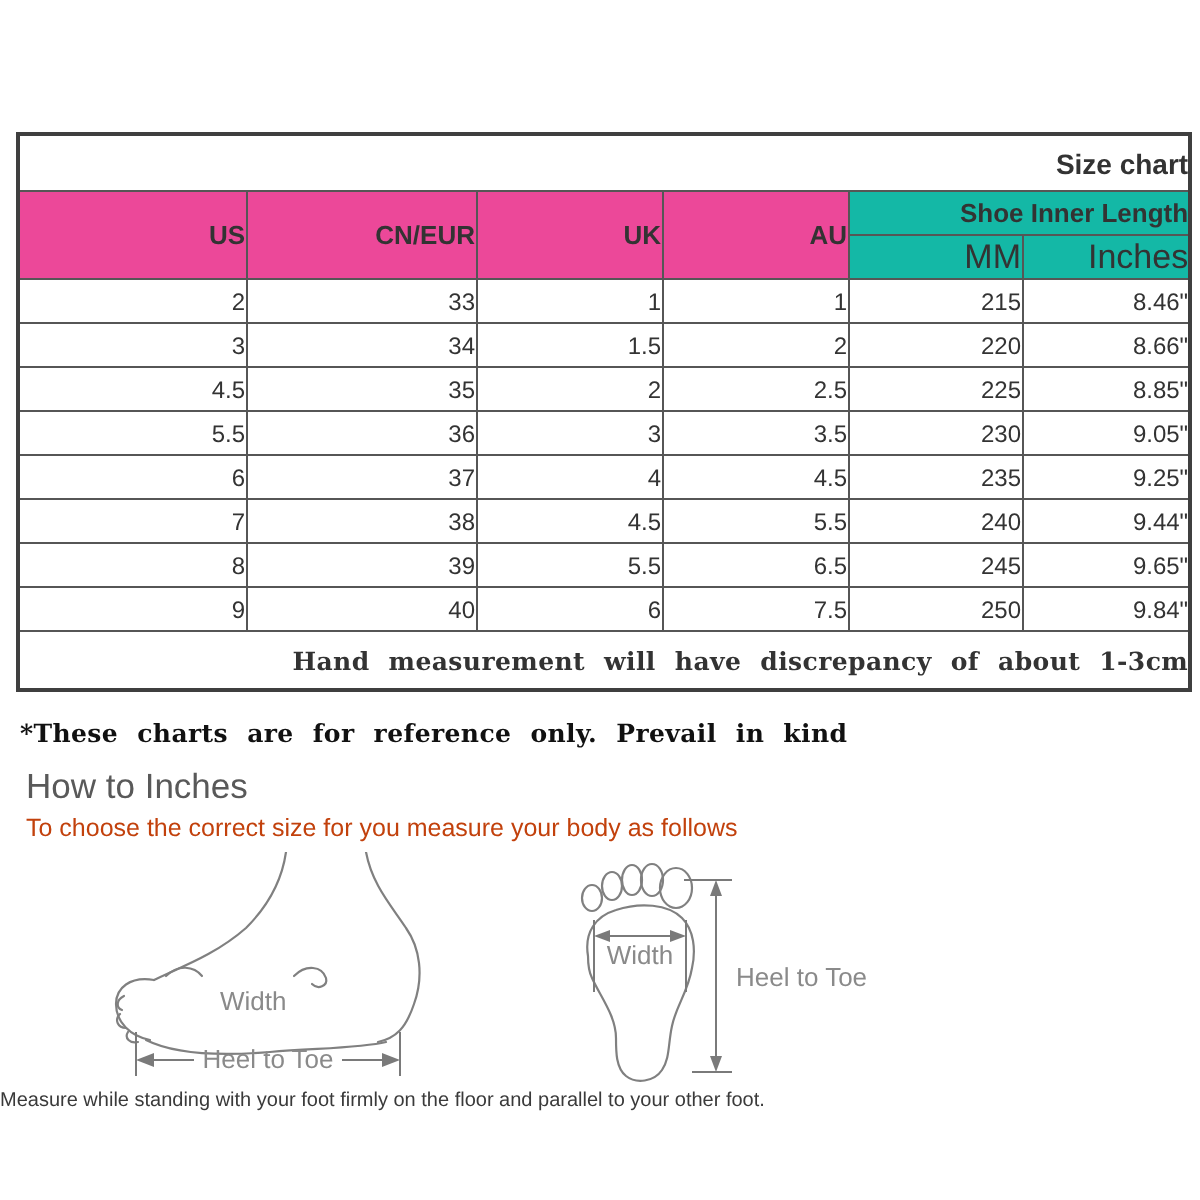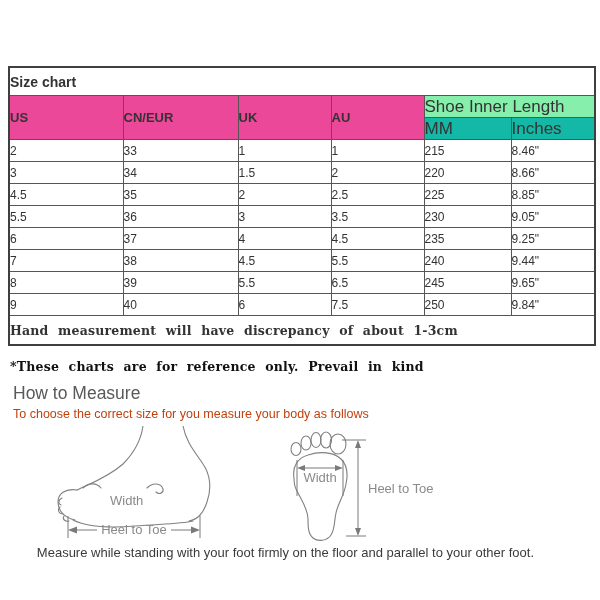--- a/index.html
+++ b/index.html
@@ -5,40 +5,40 @@
   html,body{margin:0;padding:0;}
   body{
     width:600px;height:600px;background:#ffffff;position:relative;
     font-family:"Liberation Sans", sans-serif;overflow:hidden;
   }
   .size-table{
     border-collapse:collapse;table-layout:fixed;width:586px;
     margin:66px 0 0 8px;border:2px solid #3f3f3f;
   }
   .size-table th,.size-table td{
-    border:1px solid #565656;text-align:left;vertical-align:middle;
+    border:1px solid #565656;text-align:right;vertical-align:middle;
     padding:0;color:#333;overflow:hidden;white-space:nowrap;
   }
   .title-cell{height:27px;font-size:14px;font-weight:bold;color:#1f1f1f;background:#ffffff;}
   .col-head{background:#ec4899;font-size:13px;font-weight:bold;color:#222;}
-  .span-head{background:#86efac;font-size:17px;font-weight:normal;color:#222;height:21px;}
+  .span-head{background:#14b8a6;font-size:13px;font-weight:bold;color:#222;height:21px;}
   .sub-head{background:#14b8a6;font-size:17px;font-weight:normal;color:#333;height:21px;}
   .size-table tbody td{height:21px;font-size:12px;}
   .footnote-cell{
     height:28px;font-family:"DejaVu Serif", serif;font-weight:bold;
     font-size:12.5px;letter-spacing:.2px;word-spacing:5px;color:#151515;
   }
   .disclaimer{
     margin:13px 0 0 10px;font-family:"DejaVu Serif", serif;font-weight:bold;
     font-size:12.5px;letter-spacing:.2px;word-spacing:5px;color:#111;
   }
   .htm-heading{margin:9px 0 0 13px;font-size:17.5px;line-height:21px;color:#595959;}
   .htm-sub{margin:3px 0 0 13px;font-size:12.5px;line-height:15px;color:#c2410c;}
   .figures{display:flex;align-items:flex-start;margin:4px 0 0 55px;gap:65px;}
-  .caption{width:534px;text-align:right;font-size:13px;color:#3a3a3a;margin-top:-6px;}
+  .caption{width:534px;text-align:left;font-size:10px;color:#3a3a3a;margin-top:-6px;}
   .sketch-label{font-size:13px;fill:#8a8a8a;font-family:"Liberation Sans", sans-serif;}
 </style>
 </head>
 <body>
 
 <table class="size-table">
   <colgroup>
     <col style="width:114px">
       <col style="width:115px">
       <col style="width:93px">
@@ -130,21 +130,21 @@
     </tbody>
   <tfoot>
     <tr>
       <td class="footnote-cell" colspan="6">Hand measurement will have discrepancy of about 1-3cm</td>
     </tr>
   </tfoot>
 </table>
 
 <div class="disclaimer">*These charts are for reference only. Prevail in kind</div>
 
-<div class="htm-heading">How to Measure</div>
+<div class="htm-heading">How to Inches</div>
 <div class="htm-sub">To choose the correct size for you measure your body as follows</div>
 
 <div class="figures">
 
   <svg width="160" height="115" viewBox="0 0 160 115">
     <g stroke="#808080" stroke-width="1.1" fill="none" stroke-linecap="round">
       <path d="M 88,0 C 86,14 80,26 68,38 C 52,52 34,58 22,64"></path>
       <path d="M 22,64 C 10,62 3,68 3,76 C 3,85 10,92 20,94"></path>
       <path d="M 7,72 C 3,74 3,78 6,79"></path>
       <path d="M 5,81 C 2,84 4,88 8,88"></path>

